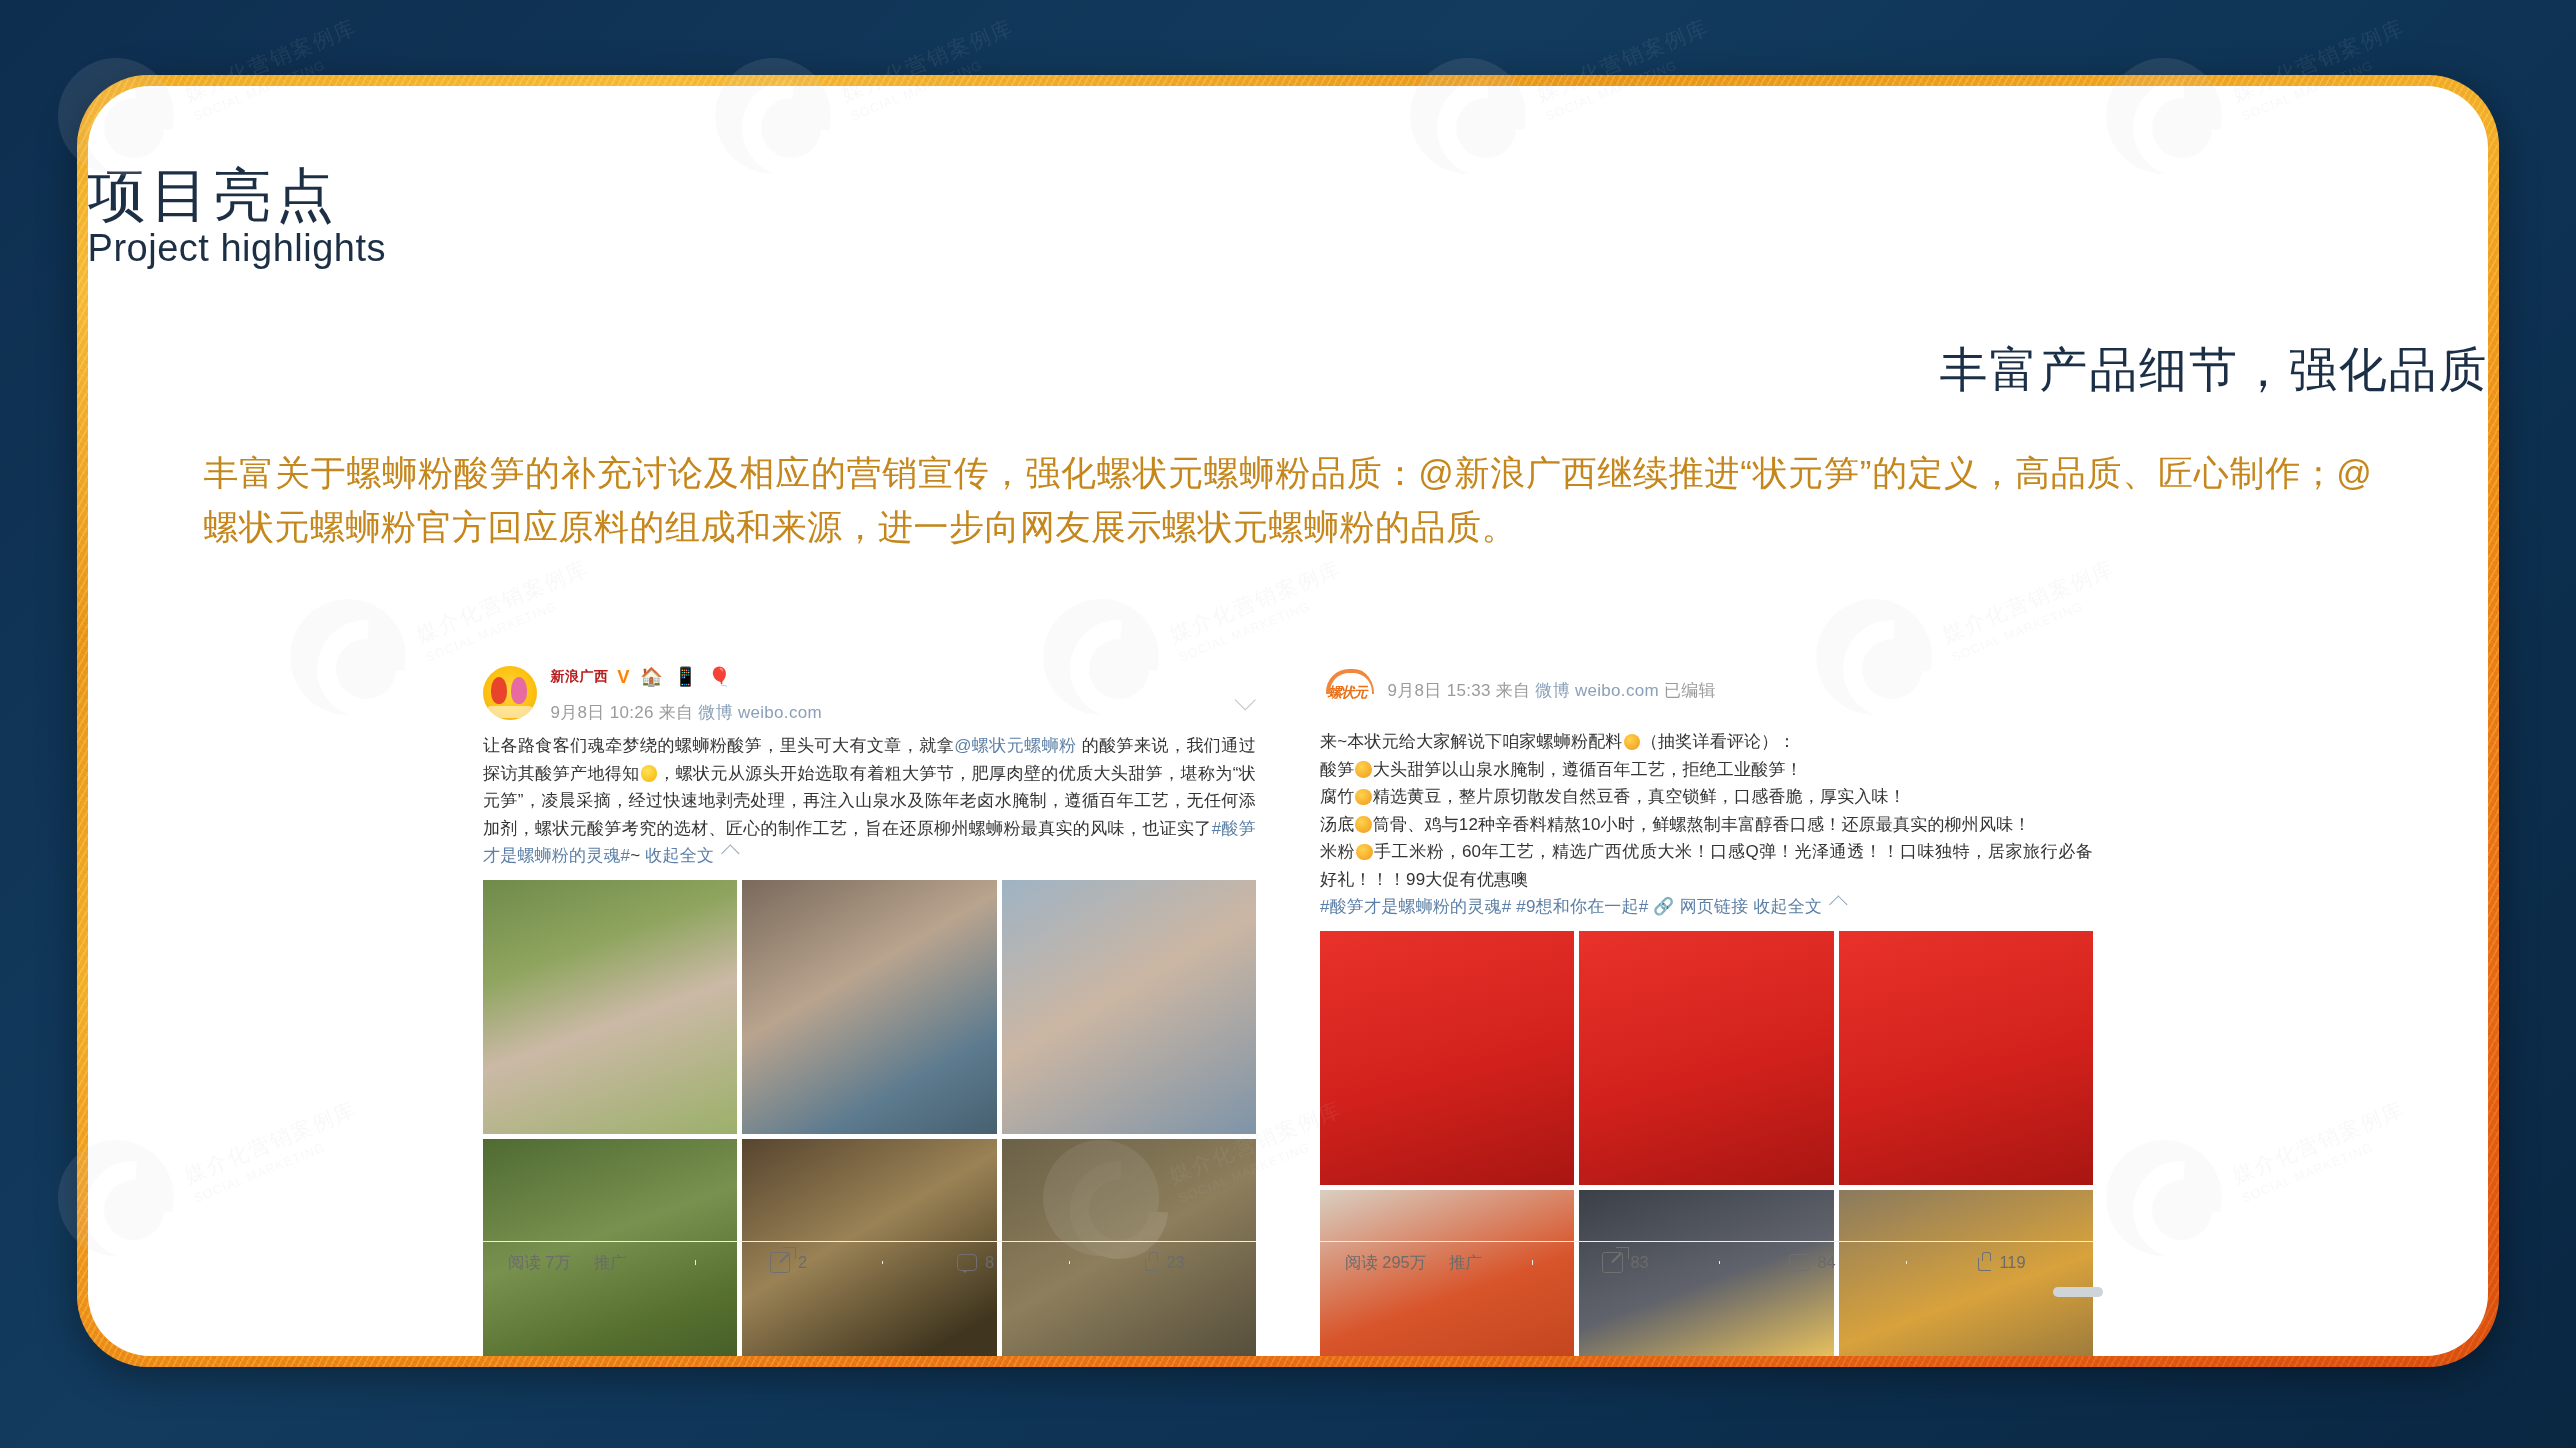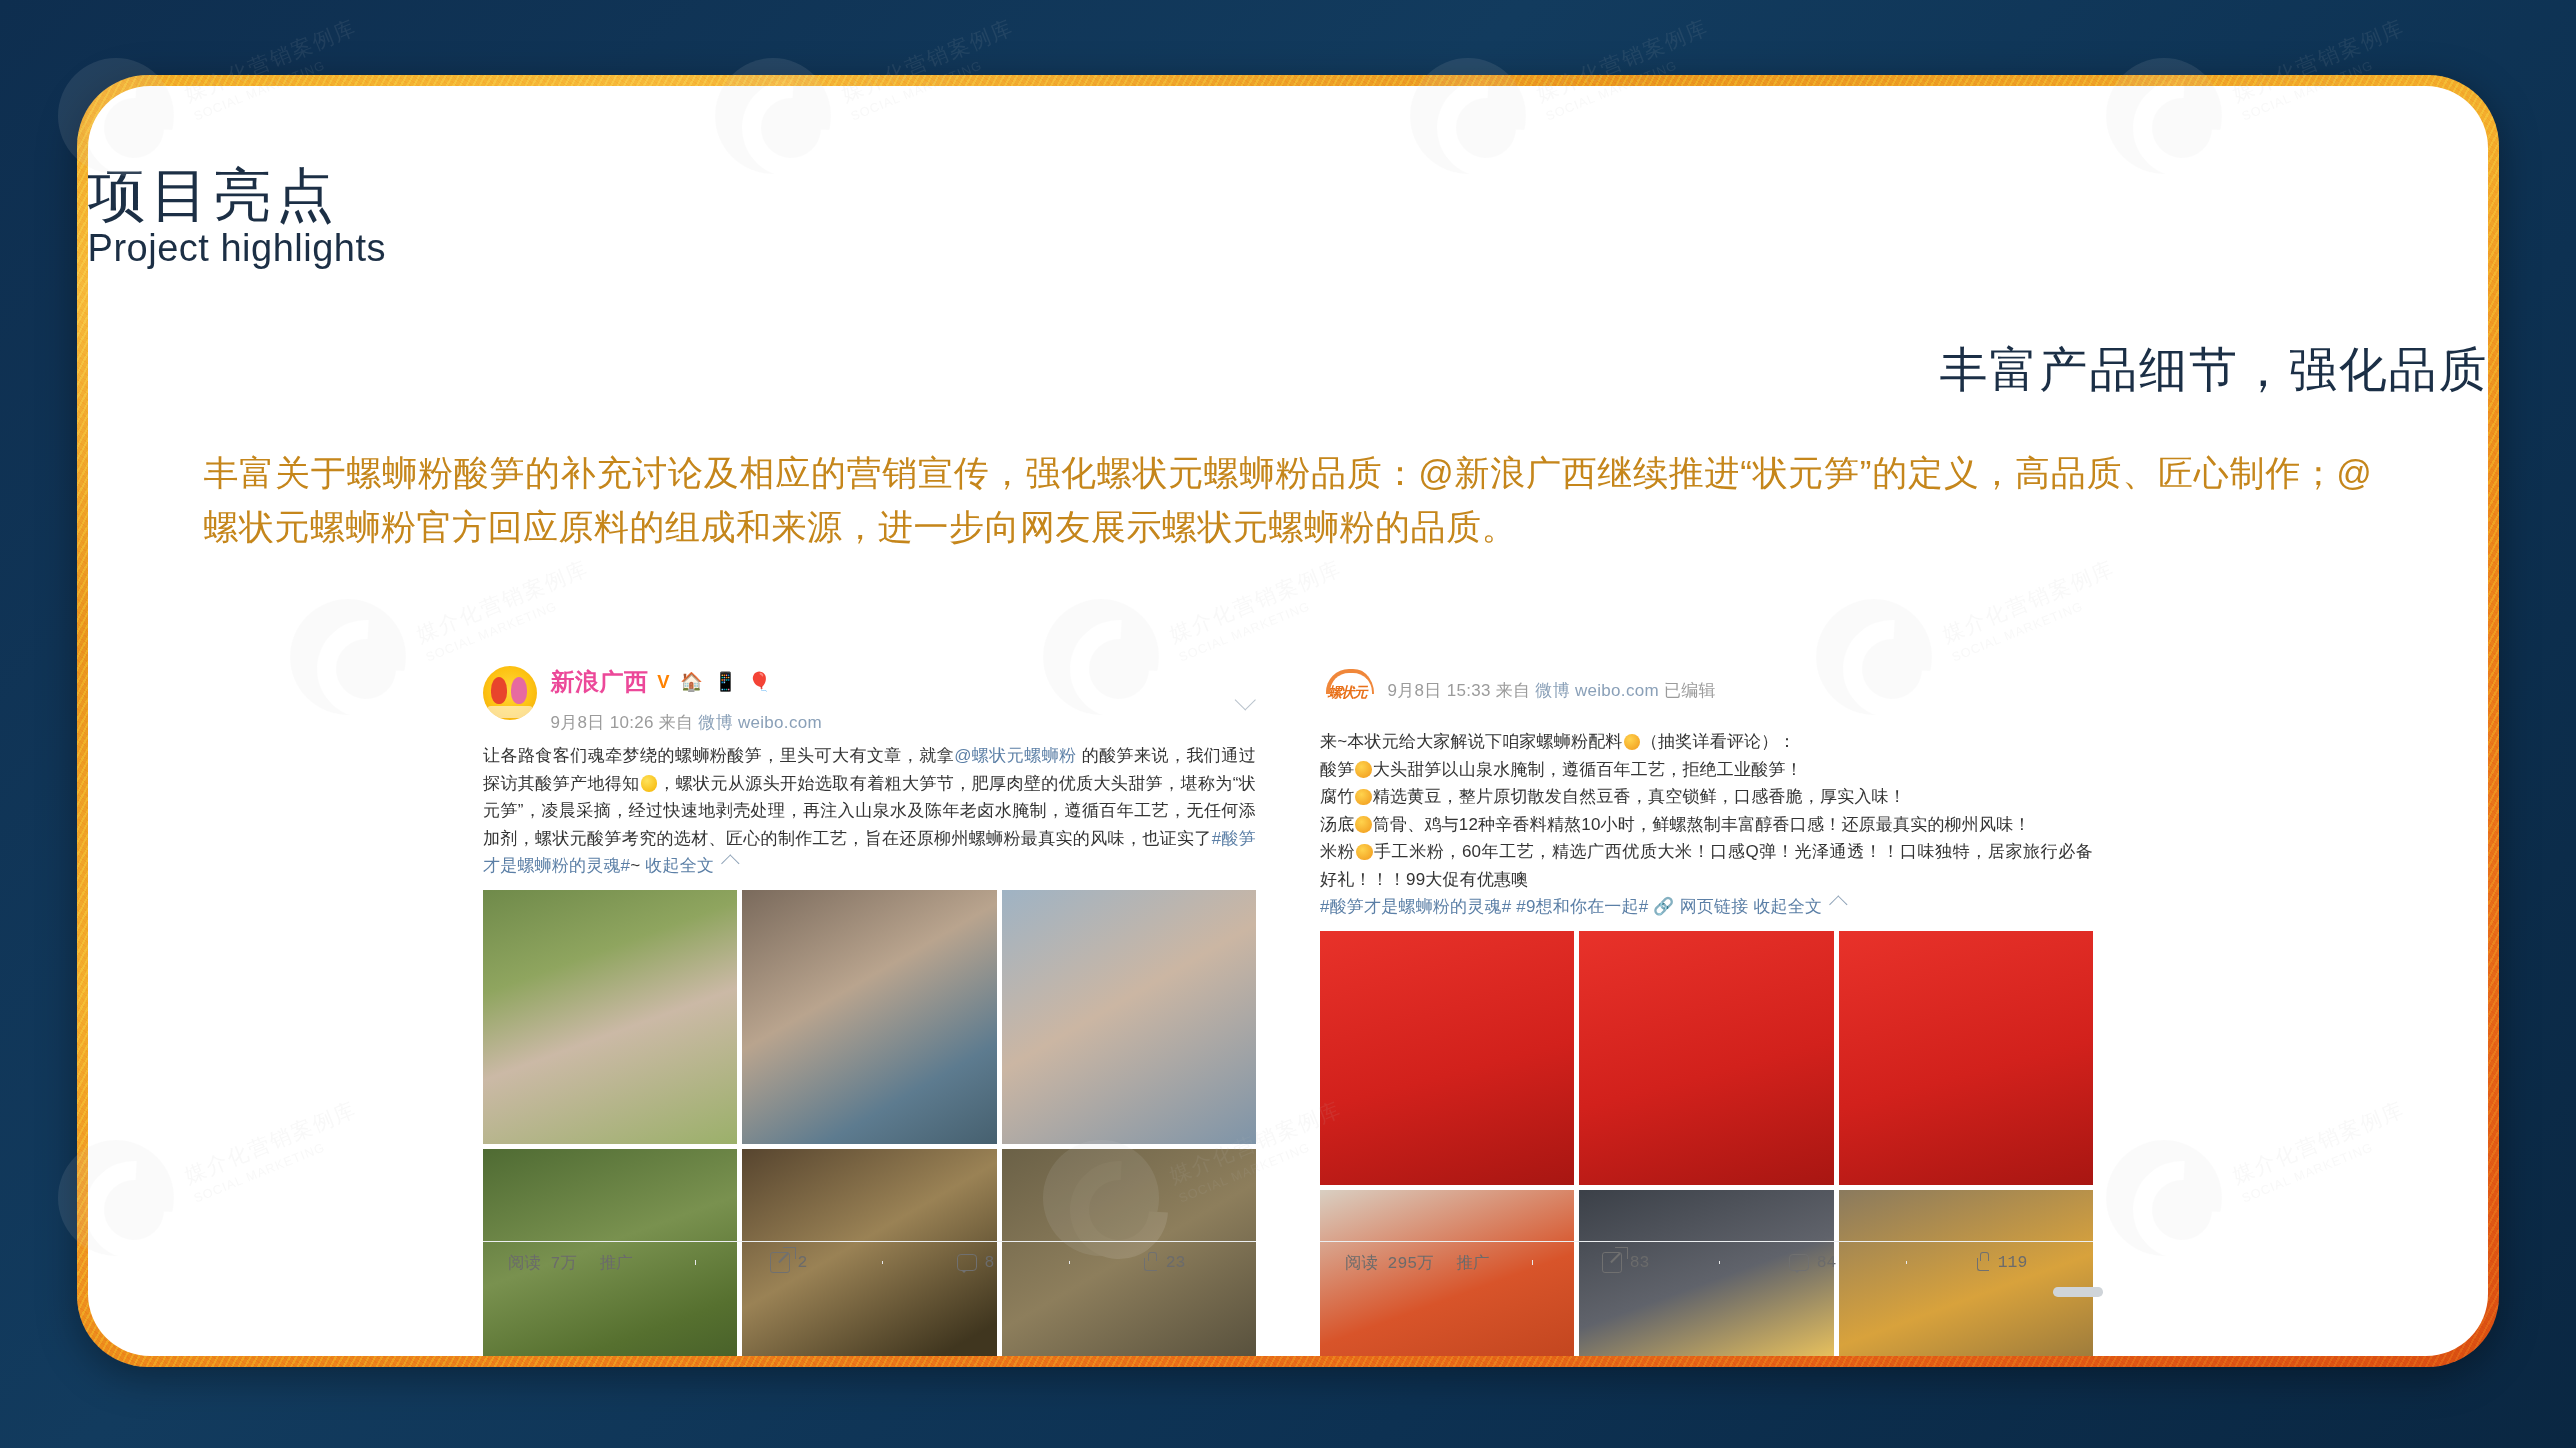--- a/index.html
+++ b/index.html
@@ -83,21 +83,21 @@
     background:radial-gradient(circle at 50% 45%,#ffd83b 0%,#fdc212 55%,#f0a60b 100%);
   }
   .avatar .a1,.avatar .a2{position:absolute;border-radius:50% 50% 45% 45%;}
   .avatar .a1{left:7.7px;top:11.6px;width:16.4px;height:27px;background:#e8442c;}
   .avatar .a2{left:28px;top:11.6px;width:16.4px;height:27px;background:#e76aa0;}
   .avatar .abase{position:absolute;left:3.9px;bottom:1.9px;right:3.9px;height:11.6px;background:rgba(255,255,255,.55);border-radius:3.9px;}
   .avatar.brand{background:#fff;display:flex;align-items:center;justify-content:center;}
   .avatar.brand .bw{font-size:14px;color:#e8711a;font-weight:700;font-style:italic;letter-spacing:-1px;}
   .avatar.brand .arc{position:absolute;left:5.8px;top:3.9px;width:42px;height:21px;border:4.8px solid #f0873a;border-bottom:none;border-radius:23px 23px 0 0;}
 
-  .pname{font-size:24px;color:#ec4899;font-weight:700;letter-spacing:0.5px;display:inline-block;vertical-align:middle;}
+  .pname{font-size:14px;color:#b91c1c;font-weight:700;letter-spacing:0.5px;display:inline-block;vertical-align:middle;}
   .badges{display:inline-block;vertical-align:middle;margin-left:8.7px;font-size:18.4px;letter-spacing:2.9px;}
   .v-badge{color:#ff8200;font-weight:700;}
   .pmeta{font-size:17px;color:#9b9b9b;margin-top:13px;letter-spacing:0.3px;}
   .pmeta .blue{color:#8aa0b8;}
 
   .ptext{
     font-size:17px;line-height:1.62;color:#333;margin-top:8.7px;letter-spacing:0.2px;
     text-align:justify;word-break:break-all;
   }
   .ptext .lk{color:#5b7fa6;}
@@ -109,21 +109,21 @@
 
   .grid{margin-top:9.7px;display:grid;grid-template-columns:repeat(3,1fr);gap:4.8px;width:100%;}
   .cell{position:relative;padding-top:100%;overflow:hidden;background:#ddd;}
   .cell>span{position:absolute;inset:0;}
 
   .actions{
     position:absolute;left:0;right:0;bottom:0;height:42px;
     border-top:1px solid #eceff1;display:flex;align-items:center;
     font-size:16.4px;color:#6b6b6b;
   }
-  .act{flex:1;display:flex;align-items:center;justify-content:center;gap:7.7px;position:relative;font-family:Liberation Mono, monospace;}
+  .act{flex:1;display:flex;align-items:center;justify-content:center;gap:7.7px;position:relative;}
   .act.first{justify-content:flex-start;padding-left:25px;gap:23px;}
   .act+.act::before{content:"";position:absolute;left:0;top:7.7px;bottom:7.7px;width:1px;background:#e8eaec;}
   .ic{display:inline-block;width:18.4px;height:18.4px;position:relative;vertical-align:-2.9px;}
   .ic-share{border:1.9px solid #707070;border-radius:2.9px;}
   .ic-share::after{content:"";position:absolute;right:-6.8px;top:-6.8px;width:11.6px;height:11.6px;border-top:1.9px solid #707070;border-right:1.9px solid #707070;}
   .ic-share::before{content:"";position:absolute;left:6.8px;top:3.9px;width:12.6px;height:1.9px;background:#707070;transform:rotate(-45deg);}
   .ic-cmt{border:1.9px solid #707070;border-radius:3.9px;height:14.5px;}
   .ic-cmt::after{content:"";position:absolute;left:3.9px;bottom:-5.8px;width:0;height:0;border:3.9px solid transparent;border-top-color:#707070;}
   .ic-like::before{content:"";position:absolute;left:4.8px;top:4.8px;width:11.6px;height:11.6px;border:1.9px solid #707070;border-top:none;border-right:none;border-radius:0 0 0 2.9px;}
   .ic-like::after{content:"";position:absolute;left:8.7px;top:-1.9px;width:6.8px;height:8.7px;border:1.9px solid #707070;border-bottom:none;border-radius:2.9px 2.9px 0 0;}

